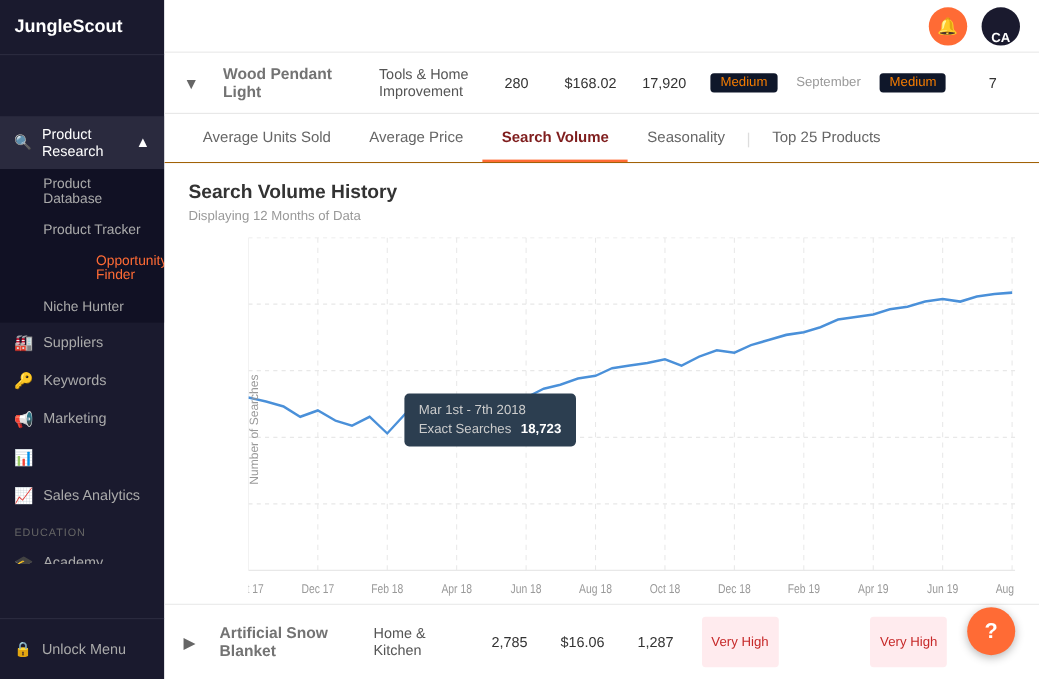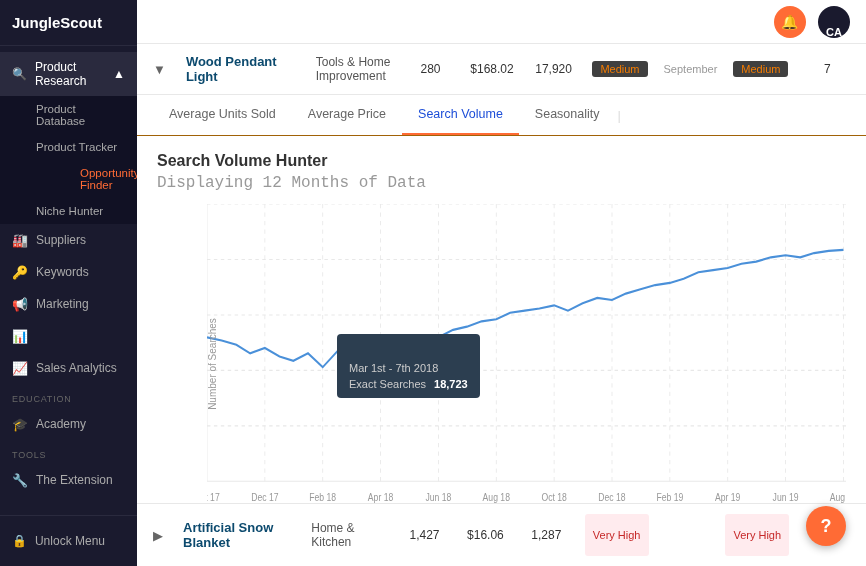--- a/index.html
+++ b/index.html
@@ -1,19 +1,19 @@
 <!DOCTYPE html>
 <html><head>
   <meta charset="utf-8">
   <style>
     * { margin: 0; padding: 0; box-sizing: border-box; }
     body { font-family: -apple-system, BlinkMacSystemFont, 'Segoe UI', sans-serif; background: #f5f5f5; display: flex; width: 866px; height: 566px; overflow: hidden; font-size: 13px; }
 
     
-    .sidebar { width: 137px; background: #1a1a2e; height: 566px; display: flex; flex-direction: column; flex-shrink: 0; }
+    .sidebar { width: 137px; background: #1a1a2e; height: 566px; display: flex; flex-direction: column; flex-shrink: 0; gap: 45px; }
     .sidebar-logo { padding: 14px 12px; color: #ff6b35; font-weight: 700; font-size: 15px; border-bottom: 1px solid #2a2a3e; }
     .sidebar-logo span { color: #fff; }
     .sidebar-nav { flex: 1; overflow-y: auto; padding: 6px 0; }
     .nav-section-label { color: #666; font-size: 9px; text-transform: uppercase; padding: 10px 12px 4px; letter-spacing: 0.8px; }
     .nav-item { display: flex; align-items: center; padding: 8px 12px; cursor: pointer; color: #aaa; font-size: 12px; gap: 8px; }
     .nav-item .nav-icon { width: 16px; height: 16px; display: flex; align-items: center; justify-content: center; font-size: 13px; flex-shrink: 0; }
     .nav-section-header { display: flex; align-items: center; justify-content: space-between; padding: 8px 12px; cursor: pointer; color: #fff; font-size: 12px; background: #2a2a3e; }
     .nav-section-header .left { display: flex; align-items: center; gap: 8px; }
     .sub-nav { background: #111124; }
     .sub-nav-item { padding: 7px 12px 7px 36px; color: #aaa; font-size: 11.5px; cursor: pointer; }
@@ -25,42 +25,42 @@
     .main { flex: 1; display: flex; flex-direction: column; background: #f0f2f5; overflow: hidden; }
 
     
     .topbar { background: #fff; padding: 0 16px; height: 44px; display: flex; align-items: center; justify-content: flex-end; gap: 12px; border-bottom: 1px solid #e8e8e8; flex-shrink: 0; }
     .topbar-bell { width: 32px; height: 32px; background: #ff6b35; border-radius: 50%; display: flex; align-items: center; justify-content: center; color: #fff; font-size: 14px; cursor: pointer; }
     .topbar-avatar { width: 32px; height: 32px; background: #1a1a2e; border-radius: 50%; display: flex; align-items: flex-end; justify-content: center; color: #fff; font-size: 11px; font-weight: 600; cursor: pointer; }
 
     
     .product-row { background: #fff; border-bottom: 1px solid #e8e8e8; padding: 10px 16px; display: flex; align-items: center; gap: 16px; flex-shrink: 0; }
     .product-row-toggle { color: #666; cursor: pointer; font-size: 13px; margin-right: 4px; }
-    .product-name { font-weight: 600; font-size: 13px; color: #0c4a6e; flex: 1.5; }
+    .product-name { font-weight: 600; font-size: 13px; color: #737373; flex: 1.5; }
     .product-meta { color: #555; font-size: 12px; flex: 1; }
     .product-stat { color: #333; font-size: 12px; flex: 0.6; text-align: center; }
     .product-badge { background: #e8f5e9; color: #2e7d32; font-size: 11px; padding: 15px 8px; border-radius: 3px; }
-    .product-badge-med { background: #404040; color: #f57c00; font-size: 11px; padding: 2px 8px; border-radius: 3px; }
+    .product-badge-med { background: #0f172a; color: #f57c00; font-size: 11px; padding: 2px 8px; border-radius: 3px; }
 
     
     .tabs-bar { background: #fff; padding: 0 16px; display: flex; align-items: center; border-bottom: 1px solid #a16207; flex-shrink: 0; }
     .tab { padding: 12px 16px; font-size: 12.5px; color: #666; cursor: pointer; border-bottom: 2px solid transparent; }
-    .tab.active { color: #1d4ed8; border-bottom: 2px solid #ff6b35; font-weight: 400; text-align: right; }
+    .tab.active { color: #7f1d1d; border-bottom: 2px solid #ff6b35; font-weight: 700; text-align: right; }
     .tab-divider { color: #ddd; padding: 0 2px; }
 
     
     .chart-area { flex: 1; background: #fff; padding: 16px 20px; overflow: hidden; position: relative; }
     .chart-title { font-size: 16px; font-weight: 600; color: #333; margin-bottom: 4px; }
-    .chart-subtitle { font-size: 16px; color: #999; margin-bottom: 12px; font-family: Liberation Mono, monospace; }
+    .chart-subtitle { font-size: 11px; color: #999; margin-bottom: 12px; }
     .chart-container { position: relative; width: 100%; height: 320px; }
     .chart-svg { width: 100%; height: 100%; }
 
     
     .tooltip { position: absolute; background: #2c3e50; color: #fff; padding: 8px 12px; border-radius: 4px; font-size: 11px; pointer-events: none; z-index: 10; }
-    .tooltip-title { font-size: 11px; color: #ccc; margin-bottom: 4px; margin-top: 20px; }
+    .tooltip-title { font-size: 11px; color: #ccc; margin-bottom: 4px; }
     .tooltip-row { display: flex; align-items: flex-end; gap: 8px; }
     .tooltip-label { color: #ccc; font-size: 11px; }
     .tooltip-value { color: #fff; font-weight: 600; font-size: 11px; }
 
     
     .bottom-row { background: #fff; border-top: 1px solid #e8e8e8; padding: 10px 16px; display: flex; align-items: center; gap: 16px; flex-shrink: 0; }
     .bottom-row-toggle { color: #666; cursor: pointer; font-size: 13px; margin-right: 4px; }
 
     
     .help-btn { position: fixed; bottom: 20px; right: 20px; width: 40px; height: 40px; background: #ff6b35; border-radius: 50%; display: flex; align-items: center; justify-content: center; color: #fff; font-size: 18px; cursor: pointer; font-weight: 700; box-shadow: 0 2px 8px rgba(0,0,0,0.3); }
@@ -153,24 +153,25 @@
     <span class="product-badge-med">Medium</span>
     <span class="product-stat">7</span>
   </div>
 
   <div class="tabs-bar">
     <div class="tab">Average Units Sold</div>
     <div class="tab">Average Price</div>
     <div class="tab active">Search Volume</div>
     <div class="tab">Seasonality</div>
     <div class="tab-divider">|</div>
+    <div class="tab">Top 25 Products</div>
   </div>
 
   <div class="chart-area">
-    <div class="chart-title">Search Volume Hunter</div>
+    <div class="chart-title">Search Volume History</div>
     <div class="chart-subtitle">Displaying 12 Months of Data</div>
 
     <div class="chart-container">
       
       <div style="position:absolute;left:10px;top:50%;transform:translateY(-50%) rotate(-90deg);font-size:10px;color:#999;white-space:nowrap;z-index:1;">Number of Searches</div>
 
       
       <svg class="chart-svg" viewBox="0 0 740 300" preserveAspectRatio="none" style="margin-left:50px;width:calc(100% - 50px);">
 
         <line x1="0" y1="0" x2="0" y2="260" stroke="#e8e8e8" stroke-width="1"></line>
@@ -273,21 +274,21 @@
           <span class="tooltip-value">18,723</span>
         </div>
       </div>
     </div>
   </div>
 
   <div class="bottom-row">
     <span class="bottom-row-toggle">▶</span>
     <span class="product-name">Artificial Snow Blanket</span>
     <span class="product-meta">Home &amp; Kitchen</span>
-    <span class="product-stat">1,427</span>
+    <span class="product-stat">2,785</span>
     <span class="product-stat">$16.06</span>
     <span class="product-stat">1,287</span>
     <span class="product-badge" style="background:#ffebee;color:#c62828;">Very High</span>
     <span class="product-stat" style="font-size:11px;"></span>
     <span class="product-badge" style="background:#ffebee;color:#c62828;">Very High</span>
     <span class="product-stat">5</span>
   </div>
 </div>
 
 <div class="help-btn">?</div>

